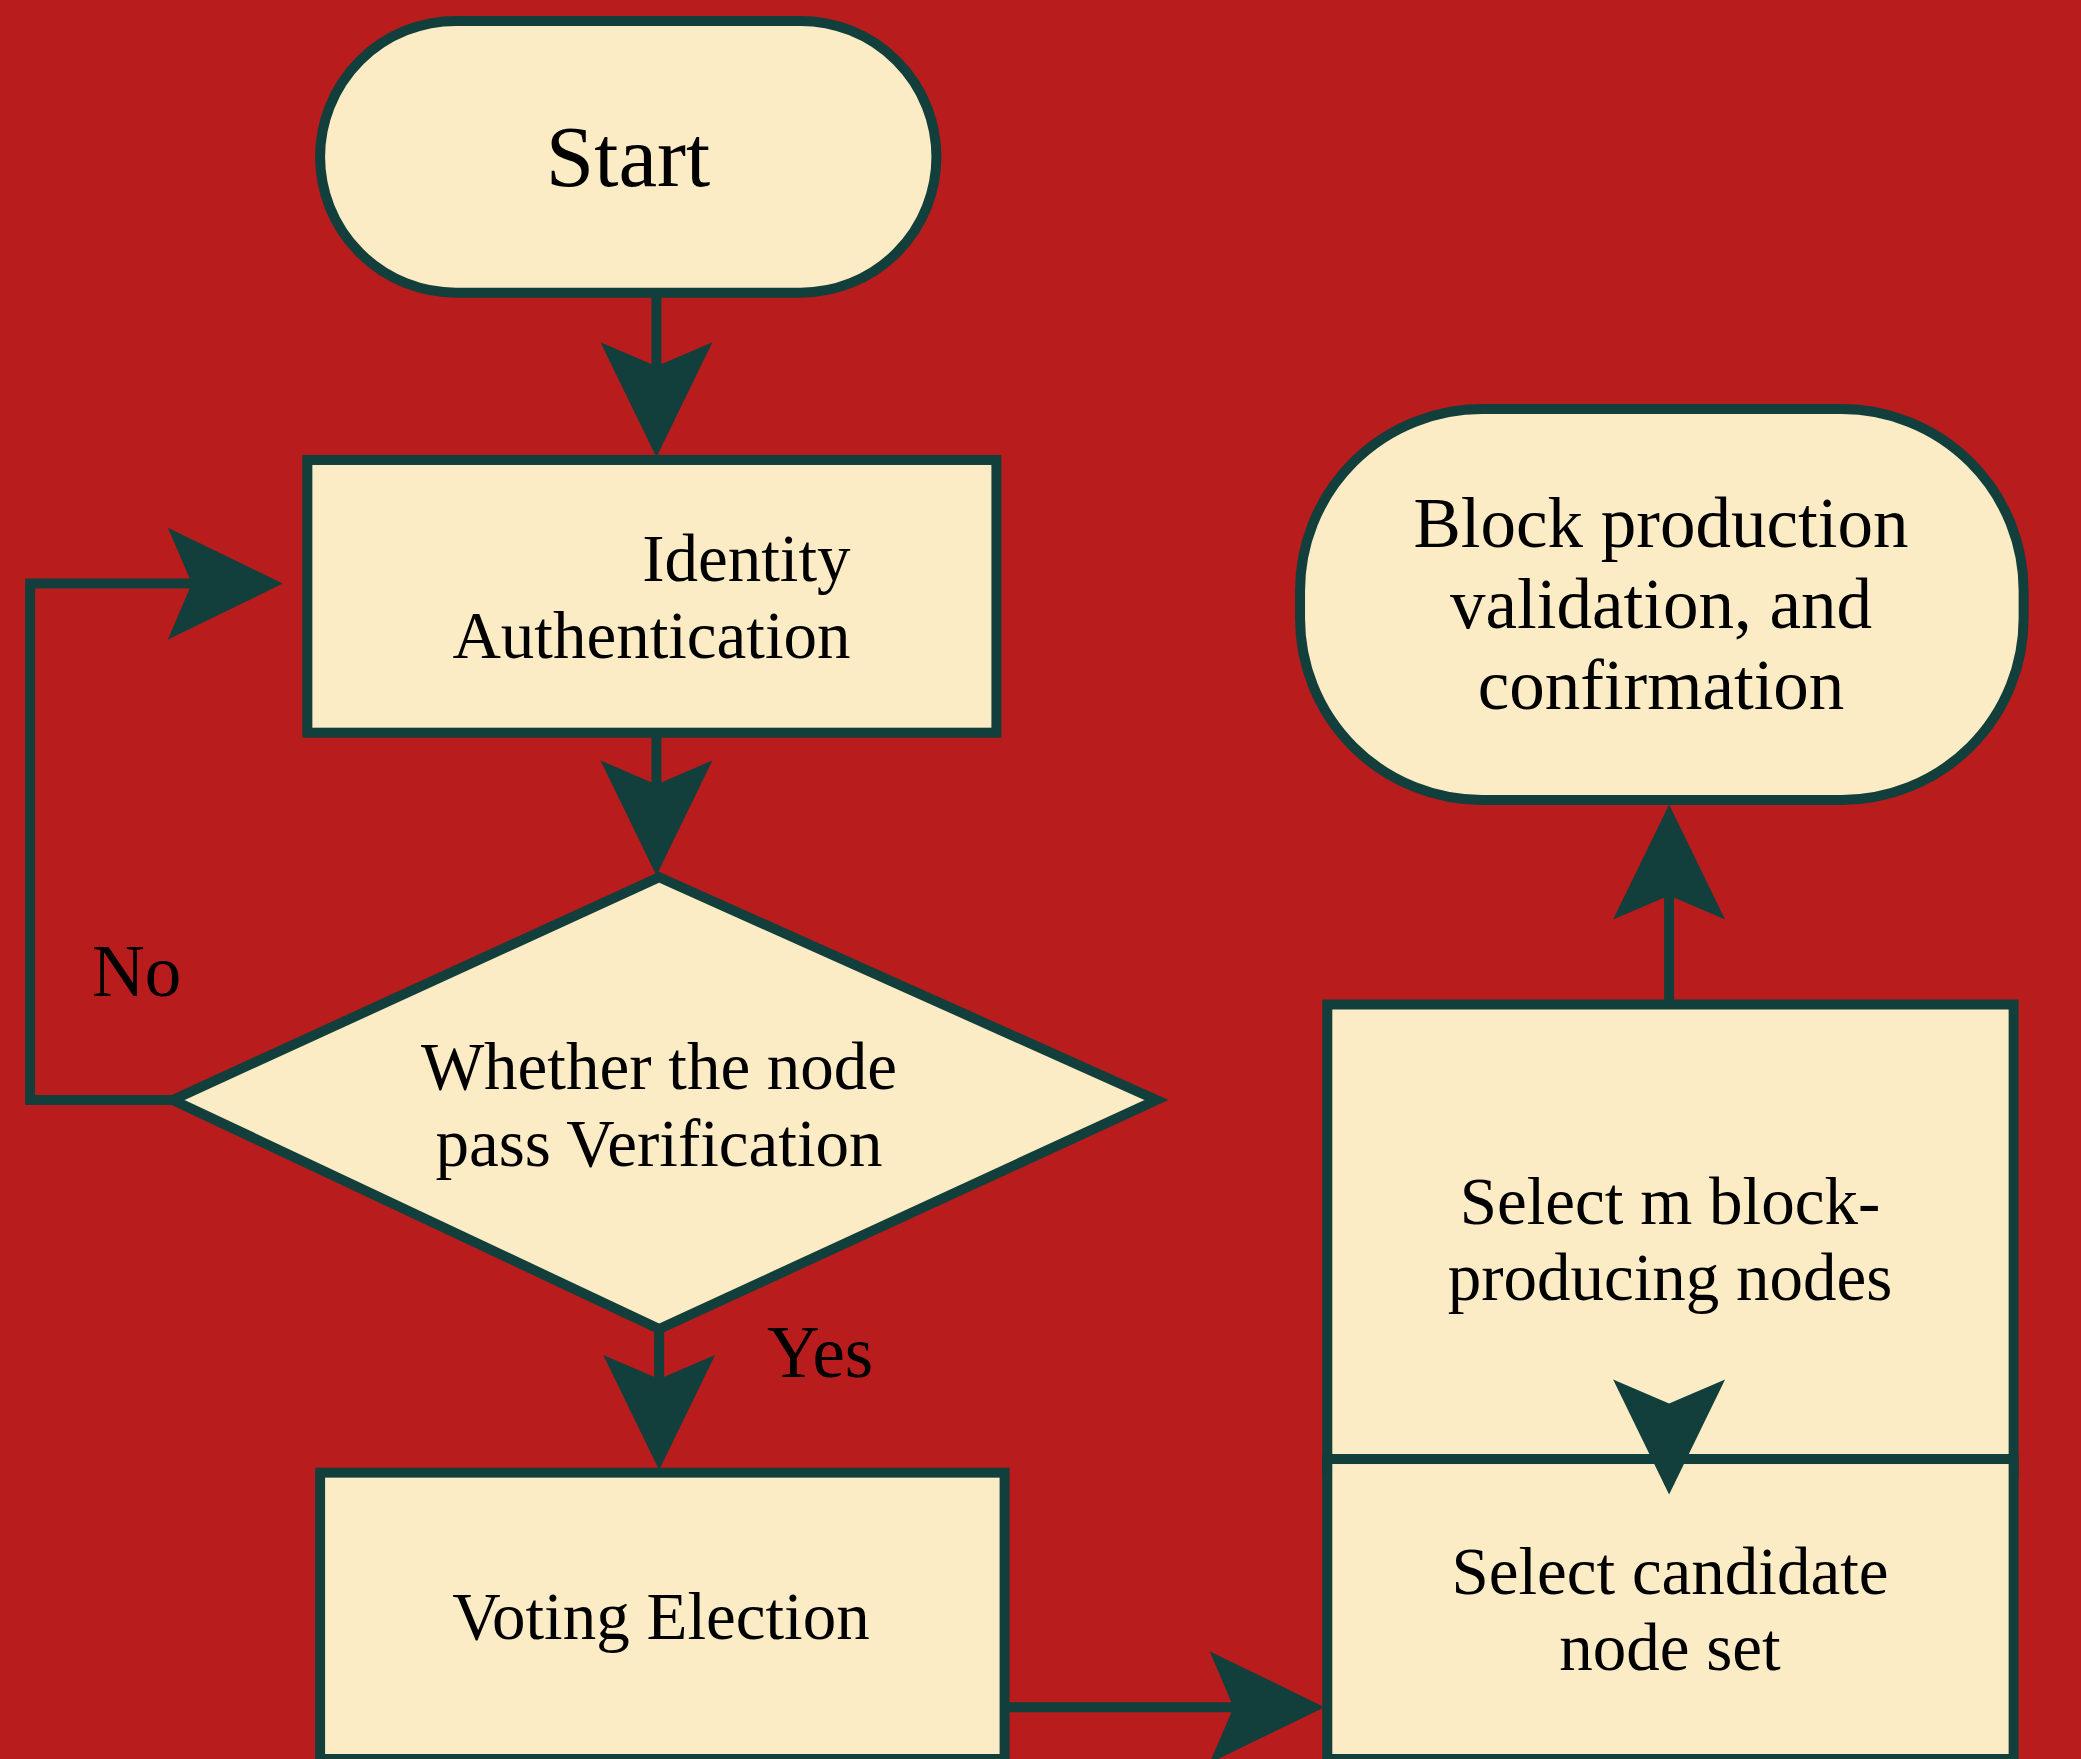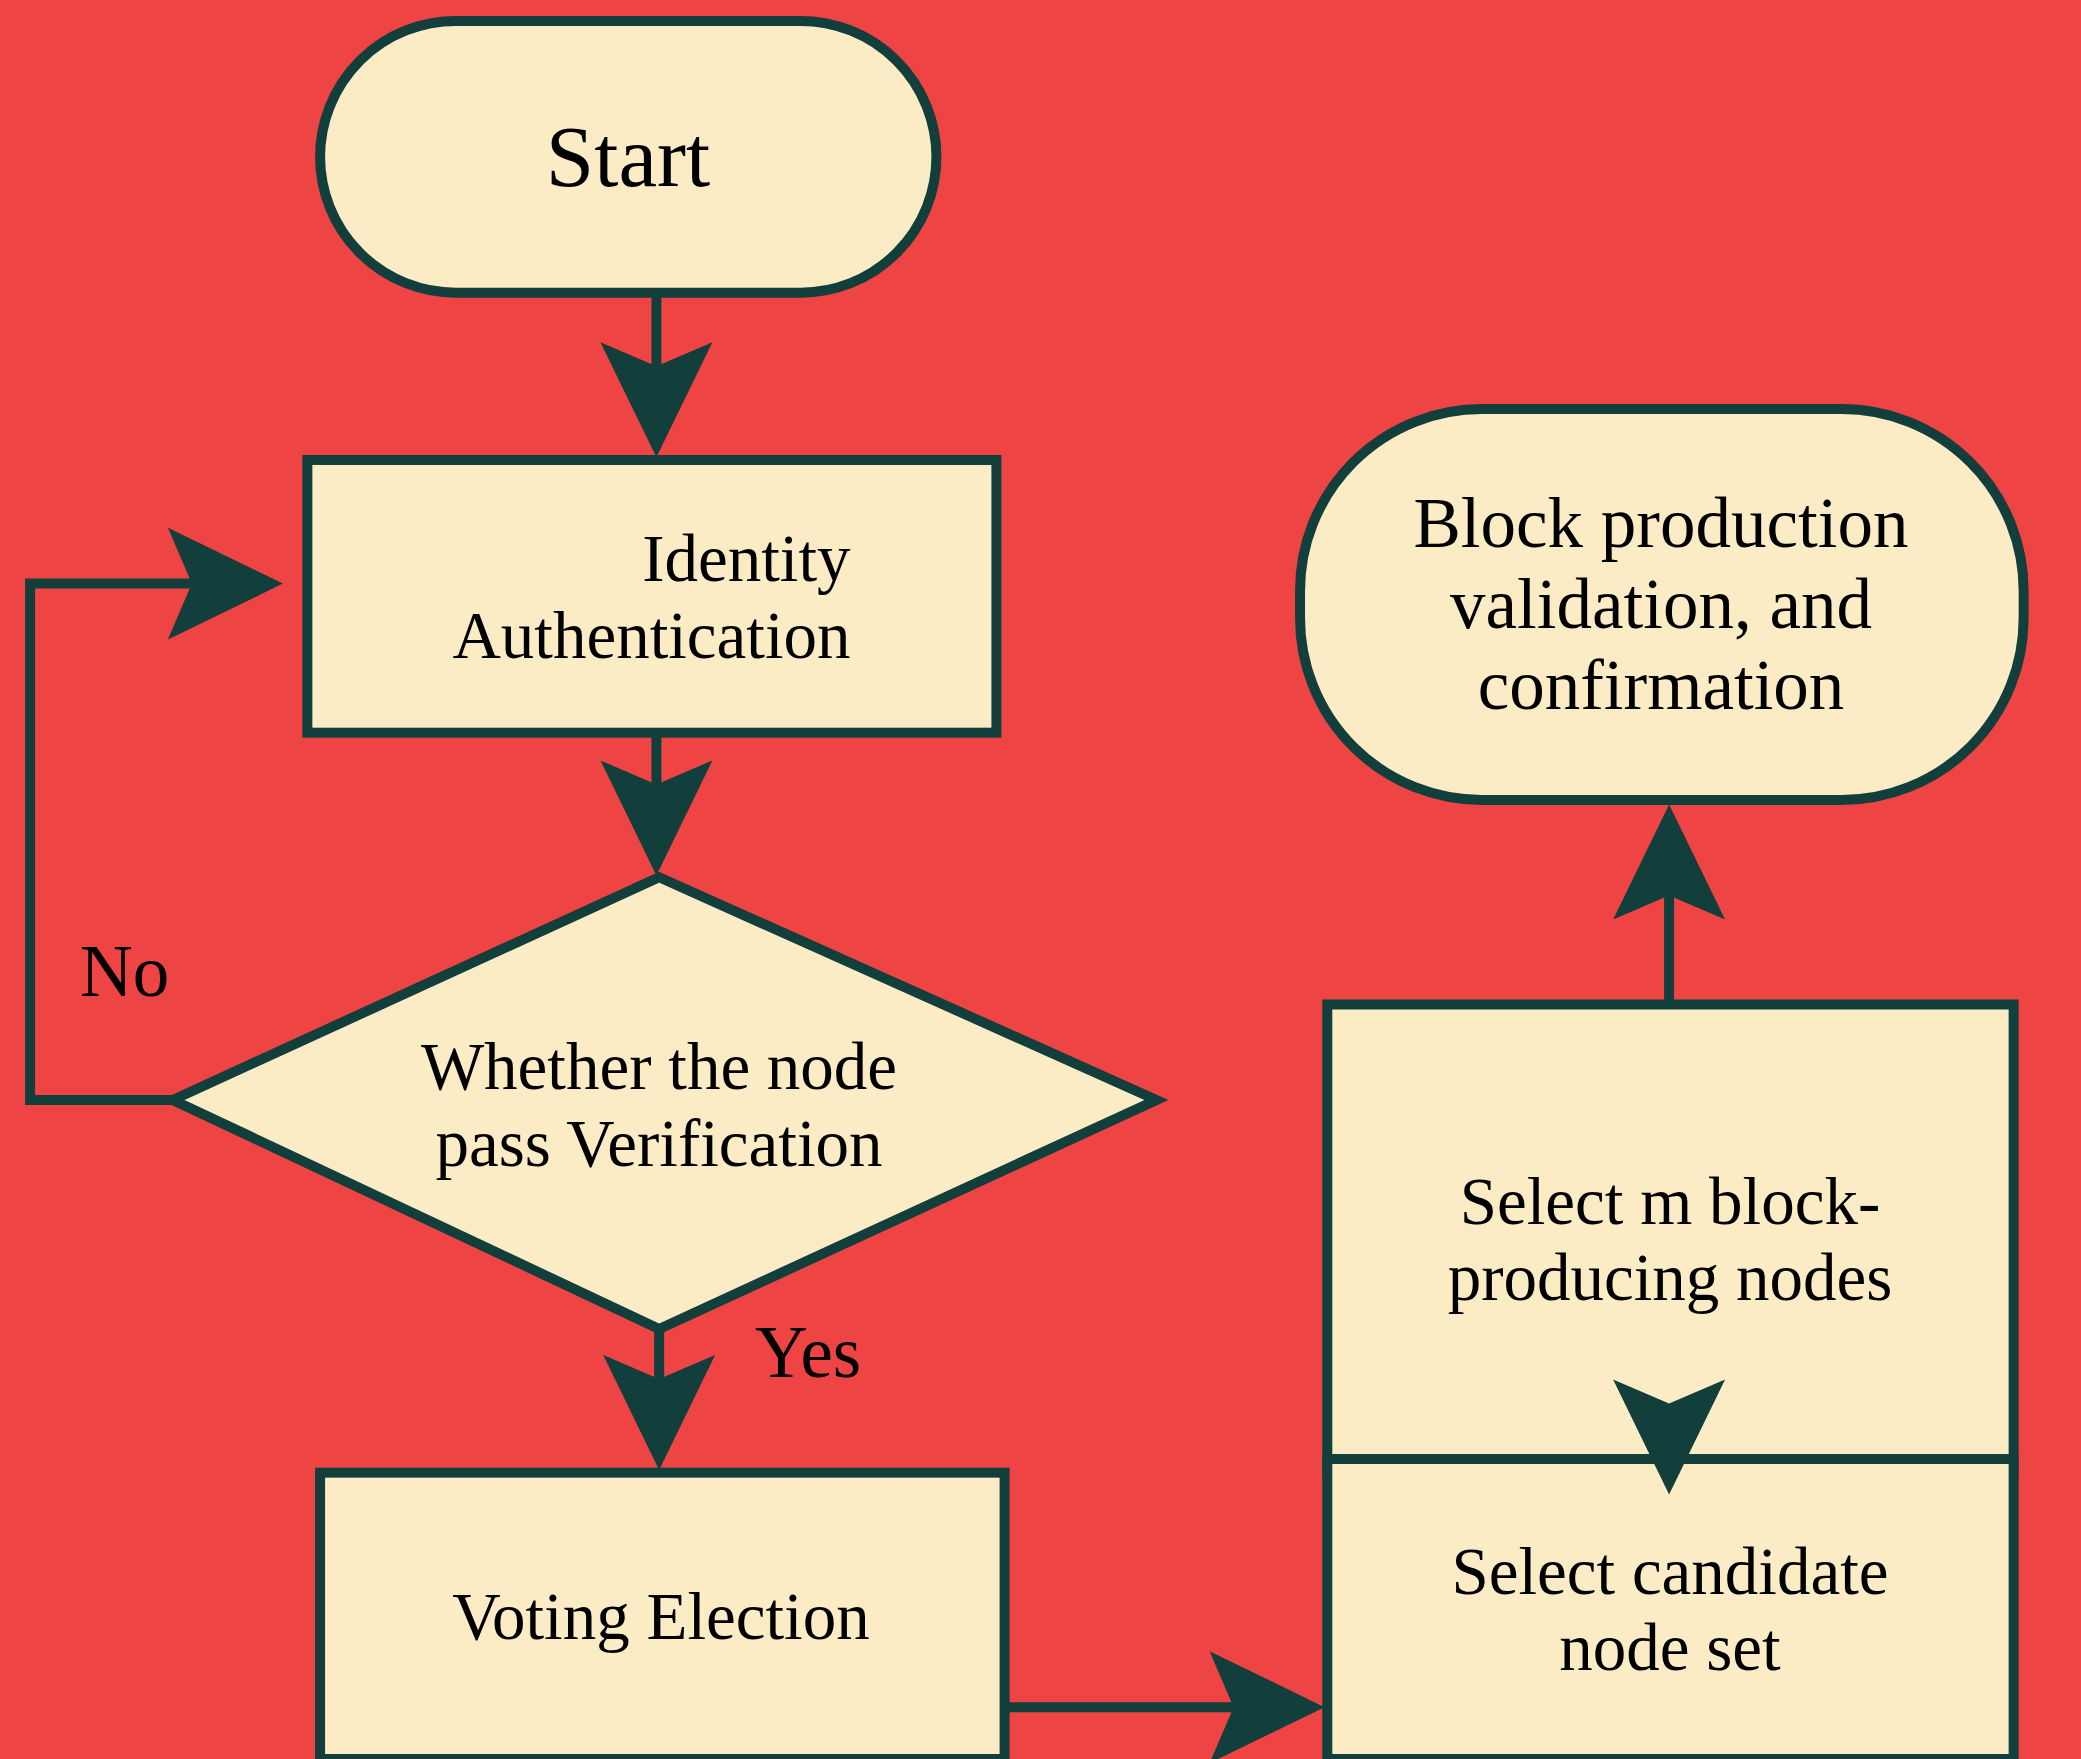--- a/index.html
+++ b/index.html
@@ -4,21 +4,21 @@
 <style>
   html, body {
     margin: 0;
     padding: 0;
     background: #ffffff;
   }
   #canvas {
     position: relative;
     width: 2081px;
     height: 1759px;
-    background: #ef4444;
+    background: #b91c1c;
     overflow: hidden;
     font-family: "Liberation Serif", "DejaVu Serif", serif;
   }
   svg.flow {
     position: absolute;
     inset: 0;
     width: 2081px;
     height: 1759px;
     display: block;
   }
@@ -33,20 +33,21 @@
     line-height: 1.14;
     white-space: pre-line;
     pointer-events: none;
   }
   .edge-label {
     position: absolute;
     color: #000000;
     font-family: "Liberation Serif", "DejaVu Serif", serif;
     line-height: 1;
     white-space: nowrap;
+    margin-left: 12px;
   }
   .t-start    { left: 320px; top: 21px;   width: 616px; height: 272px; font-size: 87px; }
   .t-identity { left: 307px; top: 460px;  width: 689px; height: 273px; font-size: 67px; text-align: right; }
   .t-decision { left: 300px; top: 977px; width: 718px; height: 255px; font-size: 67px; }
   .t-voting   { left: 318px; top: 1473px; width: 686px; height: 286px; font-size: 67px; }
   .t-block    { left: 1302px; top: 409px; width: 718px; height: 391px; font-size: 71px; }
   .t-selectm  { left: 1327px; top: 1005px; width: 686px; height: 468px; font-size: 67px; }
   .t-candidate{ left: 1327px; top: 1459px; width: 686px; height: 300px; font-size: 67px; }
   .lbl-no  { left: 80px;  top: 935px; font-size: 73px; }
   .lbl-yes { left: 755px; top: 1316px; font-size: 73px; }

